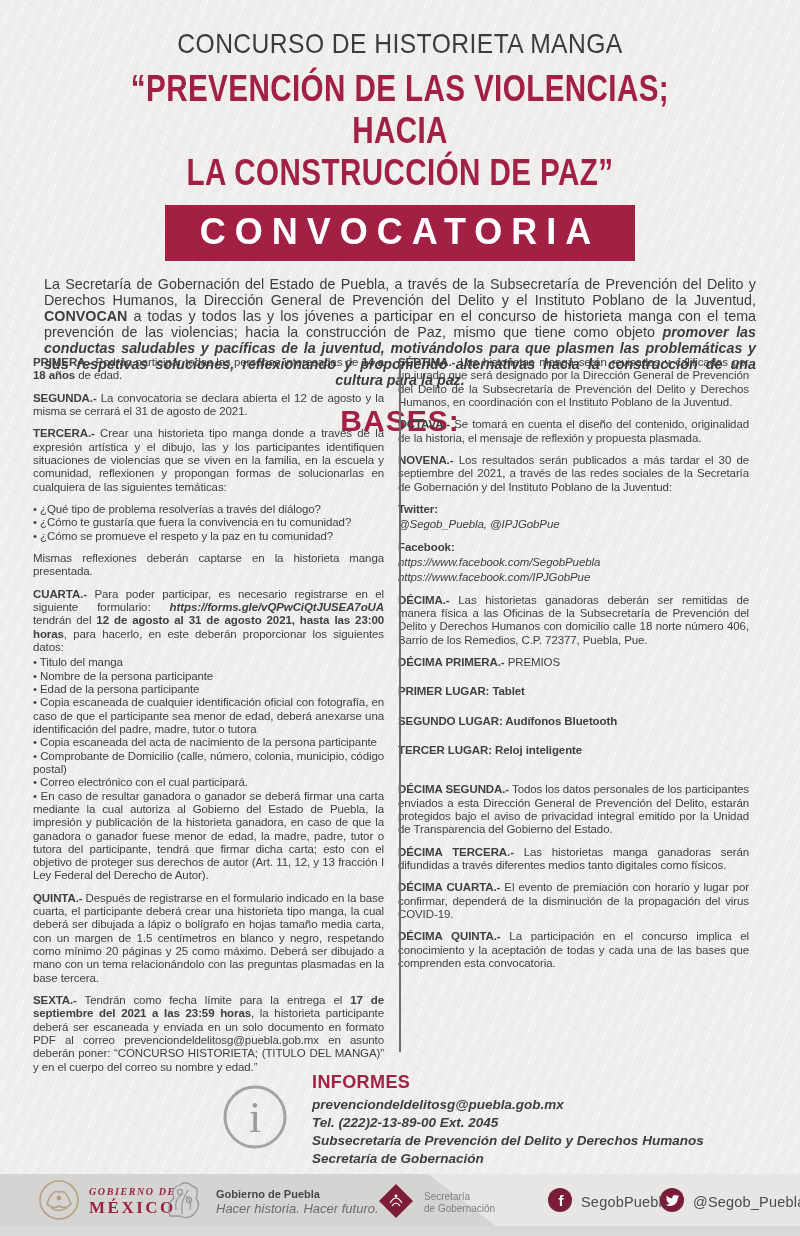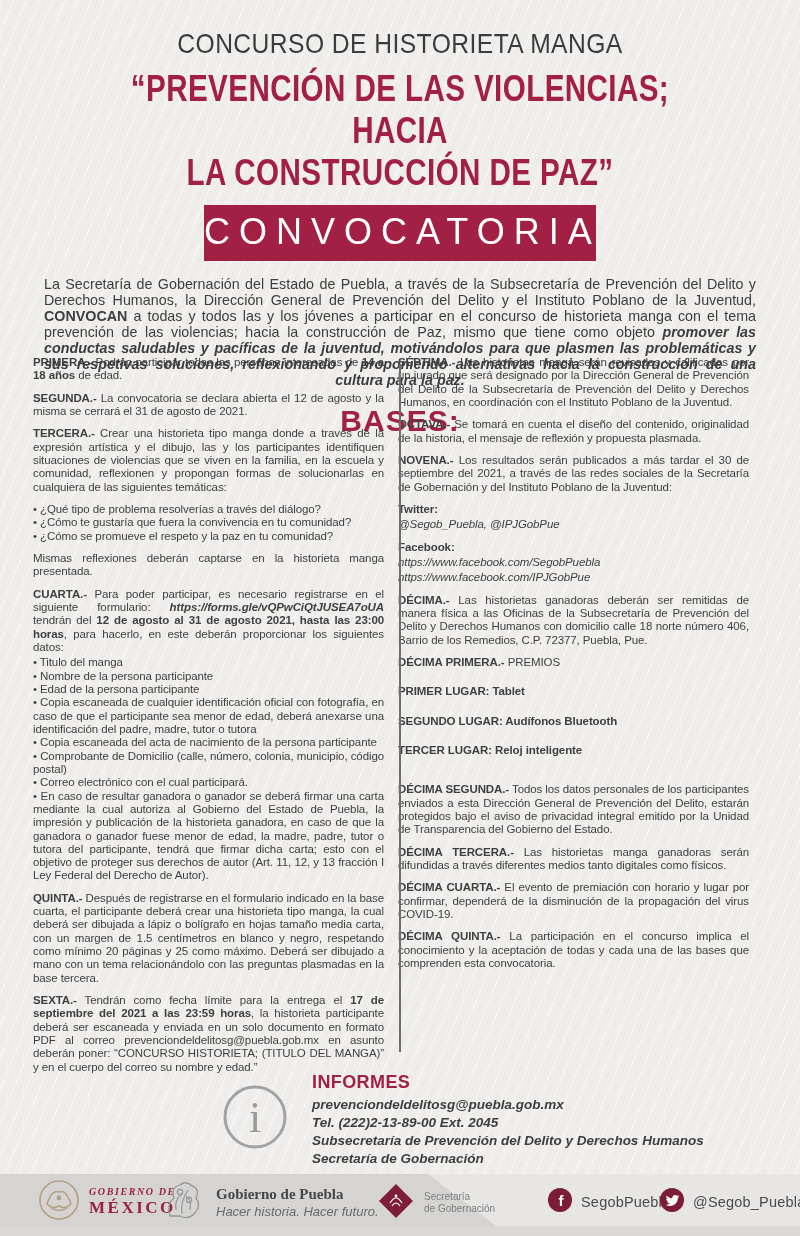--- a/index.html
+++ b/index.html
@@ -17,22 +17,22 @@
   
   .kicker{
     margin-top:28px;text-align:center;font-size:28px;color:#3c3c3c;
     letter-spacing:.5px;transform:scaleX(.88);
   }
   .title{
     margin:8px 0 0;text-align:center;color:#a32045;font-weight:bold;
     font-size:37px;line-height:1.14;transform:scaleX(.8);letter-spacing:.5px;
   }
   .banner{
-    width:392px;margin:10px auto 0;background:#a32045;color:#ffffff;
-    text-align:center;font-weight:normal;font-size:36px;letter-spacing:9px;
+    width:470px;margin:10px auto 0;background:#a32045;color:#ffffff;
+    text-align:center;font-weight:bold;font-size:36px;letter-spacing:9px;
     padding:6px 0 8px;
   }
   .intro{
     width:712px;margin:15px auto 0;text-align:justify;text-align-last:center;
     font-size:14.3px;line-height:1.12;color:#3d3d3d;
   }
   .bases{
     margin:16px 0 0;text-align:center;color:#a32045;
     font-size:30px;font-weight:bold;letter-spacing:1px;
   }
@@ -82,21 +82,21 @@
     position:absolute;left:0;top:1226px;width:800px;height:10px;
     background:#dad9d8;
   }
   .logo{position:absolute;display:flex;align-items:center;}
   .logo-mexico{left:38px;top:5px;}
   .mexico-text{margin-left:9px;color:#9a2143;font-family:"Liberation Serif",serif;}
   .mexico-line1{font-size:10px;font-weight:bold;letter-spacing:1.6px;font-style:italic;}
   .mexico-line2{font-size:17px;font-weight:bold;letter-spacing:2.5px;margin-top:1px;}
   .logo-puebla{left:160px;top:2px;}
   .puebla-text{margin-left:8px;}
-  .puebla-name{font-size:15px;font-weight:bold;color:#474747;font-family:Liberation Serif, serif;}
+  .puebla-name{font-size:11px;font-weight:bold;color:#474747;}
   .puebla-slogan{font-size:13px;font-style:italic;color:#6a6a6a;margin-top:1px;}
   .logo-segob{left:376px;top:7px;align-items:center;}
   .segob-text{margin-left:8px;font-size:10px;color:#7e7e7e;line-height:1.25;}
   .logo-social{top:14px;}
   .logo-facebook{left:548px;}
   .logo-twitter{left:660px;}
   .social-label{margin-left:9px;font-size:14.5px;color:#4b4b4b;letter-spacing:.2px;}
 </style>
 </head>
 <body>

